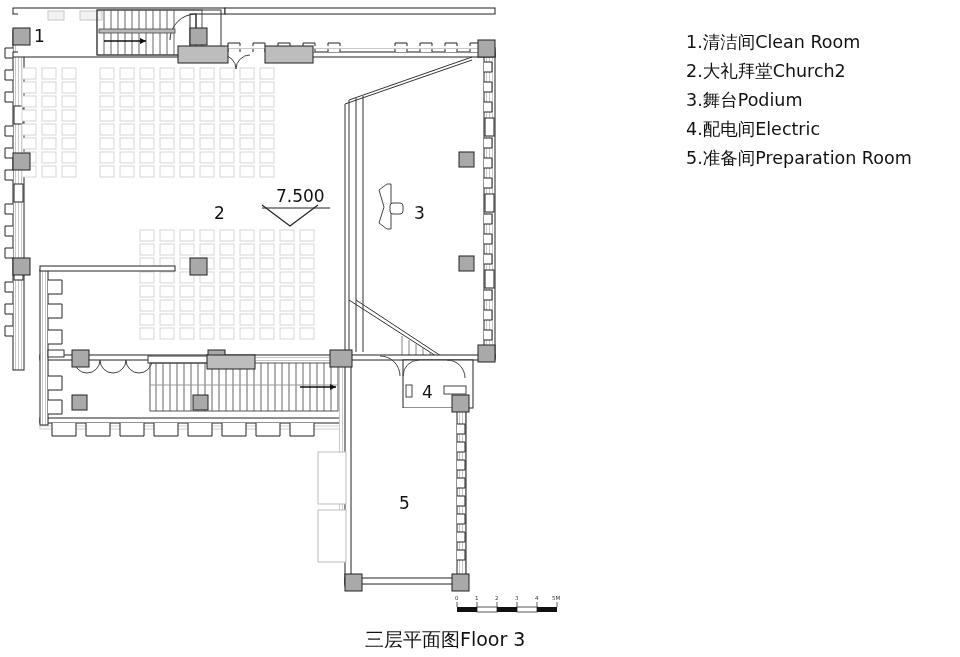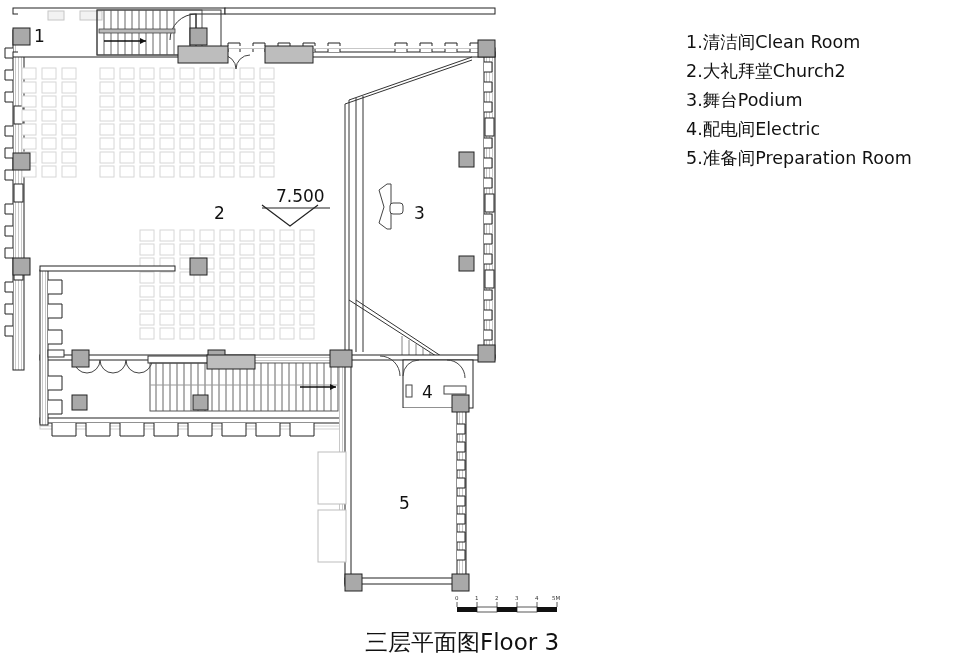--- a/index.html
+++ b/index.html
@@ -1,21 +1,21 @@
 <!DOCTYPE html>
 <html><head>
 <meta charset="utf-8">
 <style>
   html,body{margin:0;padding:0;background:#ffffff;}
   body{width:960px;height:657px;position:relative;overflow:hidden;
        font-family:"DejaVu Sans","Liberation Sans",sans-serif;color:#1a1a1a;}
   #plan-svg{position:absolute;left:0;top:0;width:960px;height:657px;}
   .legend{position:absolute;left:686px;top:28px;width:280px;}
   .legend-item{font-size:17.5px;line-height:29px;white-space:nowrap;color:#111;}
-  .plan-title{position:absolute;left:365px;top:627px;font-size:23px;color:#111;white-space:nowrap;}
+  .plan-title{position:absolute;left:365px;top:627px;font-size:19px;color:#111;white-space:nowrap;}
   .room-num{font-family:"DejaVu Sans","Liberation Sans",sans-serif;font-size:17px;fill:#111;}
   .elev-txt{font-family:"DejaVu Sans","Liberation Sans",sans-serif;font-size:17px;fill:#111;}
   .scale-txt{font-family:"DejaVu Sans","Liberation Sans",sans-serif;font-size:5.5px;fill:#333;}
 </style>
 </head>
 <body>
 
 <svg id="plan-svg" viewBox="0 0 960 657">
   <defs>
 

